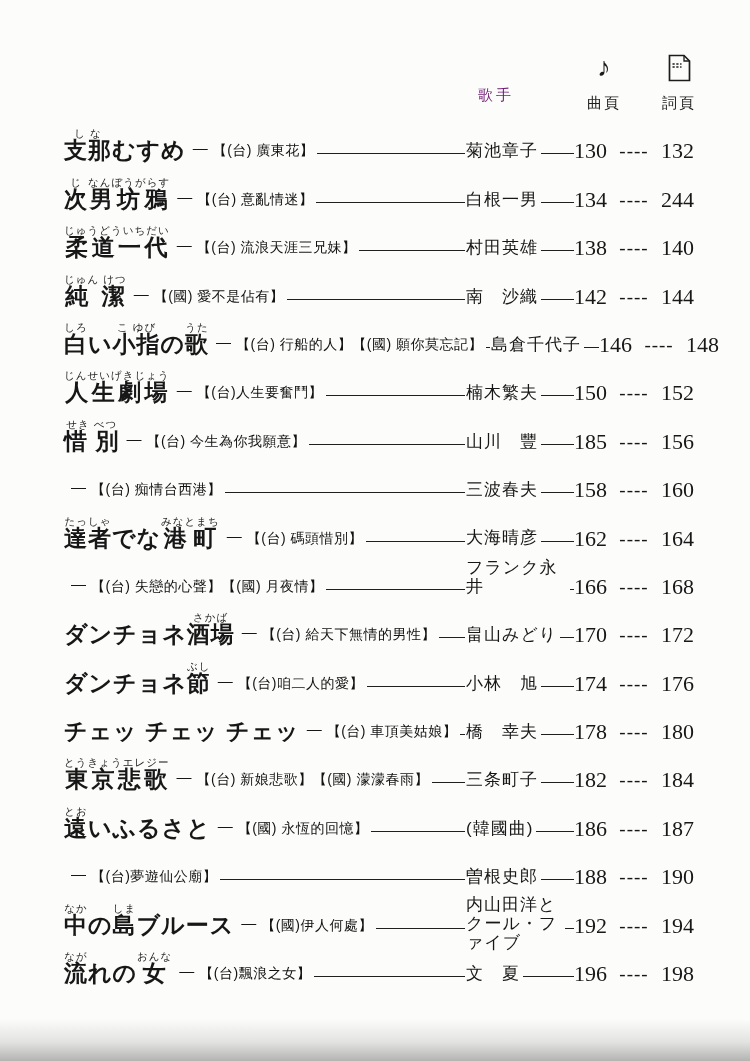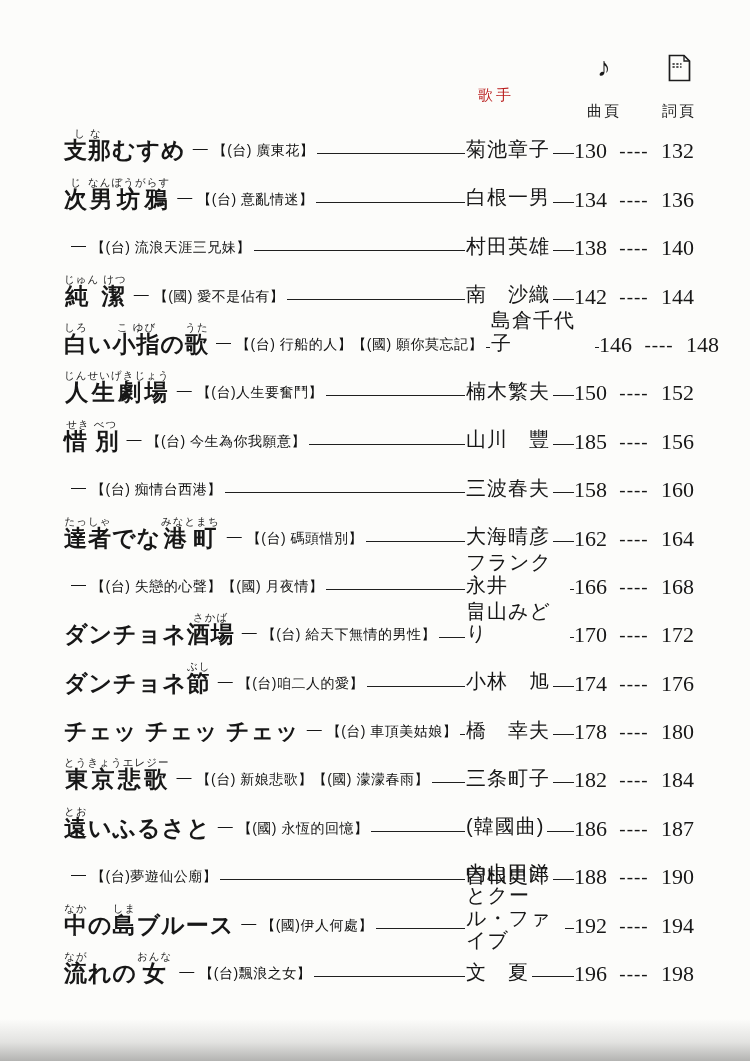--- a/index.html
+++ b/index.html
@@ -17,24 +17,24 @@
     content:""; position:absolute; left:0; right:0; bottom:0; height:42px;
     background:linear-gradient(to bottom, rgba(150,150,148,0) 0%, rgba(150,150,148,.25) 55%, rgba(120,120,118,.55) 100%);
     pointer-events:none;
   }
   .content{ position:absolute; left:64px; right:56px; top:0; }
 
   
   .header{ position:relative; height:114px; }
   .h-singer{
     position:absolute; left:414px; top:86px;
-    font-size:15px; letter-spacing:3px; color:#b91c1c;
+    font-size:15px; letter-spacing:3px; color:#701a75;
   }
   .h-col{ position:absolute; top:52px; width:50px; text-align:center; }
-  .h-col .col-label{ display:block; font-size:15px; letter-spacing:2px; margin-top:20px; color:#1d1d1d; }
+  .h-col .col-label{ display:block; font-size:15px; letter-spacing:2px; margin-top:12px; color:#1d1d1d; }
   .h-music{ left:515px; }
   .h-lyrics{ left:590px; }
   .note-icon{ font-size:27px; line-height:30px; display:block; color:#1b1b1b; }
   .doc-icon{ display:block; margin:2px auto 0 auto; }
 
   
   .rows{ margin-top:0; }
   .row{
     display:flex; align-items:flex-end;
     height:48.4px;
@@ -48,21 +48,21 @@
   }
   .tdash{ font-size:15px; margin:0 5px 6px 7px; flex:none; }
   .alt{ font-size:14px; letter-spacing:0.5px; margin-bottom:2px; flex:none; color:#131313; }
   .leader{
     flex:1 1 auto; min-width:4px; height:0;
     border-bottom:1.7px solid #1f1f1f;
     margin:0 1px 8px 3px;
   }
   .singer-cell{ flex:none; width:108px; display:flex; align-items:flex-end; }
   .singer{
-    font-size:20px; letter-spacing:1px; line-height:1.12;
+    font-size:17px; letter-spacing:1px; line-height:1.12;
     margin-bottom:2px; white-space:normal; word-break:break-all;
   }
   .singer.wrap{ margin-bottom:-15px; max-width:96px; }
   .singer-cell .leader{ margin-left:3px; margin-right:0; }
   .pages{
     flex:none; width:120px;
     display:flex; align-items:flex-end; justify-content:space-between;
     font-family:"Liberation Serif", serif; font-size:22px; line-height:1;
   }
   .psep{ font-size:19px; letter-spacing:1px; margin-bottom:2px; }
@@ -113,24 +113,25 @@
           <span class="tdash">—</span>
           <span class="alt">【(台) 意亂情迷】</span>
           <div class="leader"></div>
           <div class="singer-cell">
             <span class="singer">白根一男</span>
             <div class="leader"></div>
           </div>
           <div class="pages">
             <span class="num">134</span>
             <span class="psep">----</span>
-            <span class="num">136</span>
-          </div>
-        </div>
-        <div class="row">
+            <span class="num">244</span>
+          </div>
+        </div>
+        <div class="row">
+          <div class="title"><ruby><span class="rb">柔道一代</span><rt>じゅうどういちだい</rt></ruby></div>
           <span class="tdash">—</span>
           <span class="alt">【(台) 流浪天涯三兄妹】</span>
           <div class="leader"></div>
           <div class="singer-cell">
             <span class="singer">村田英雄</span>
             <div class="leader"></div>
           </div>
           <div class="pages">
             <span class="num">138</span>
             <span class="psep">----</span>

